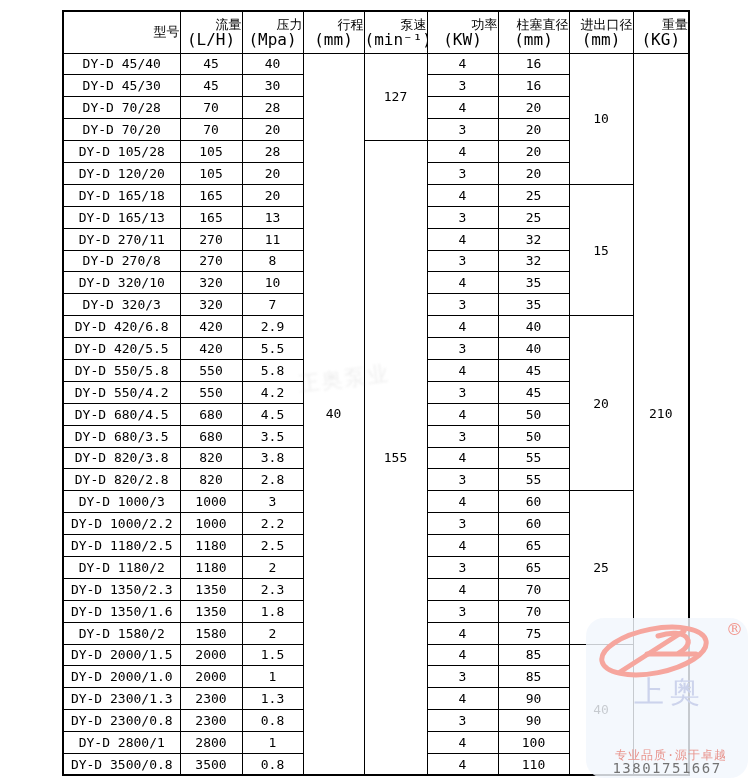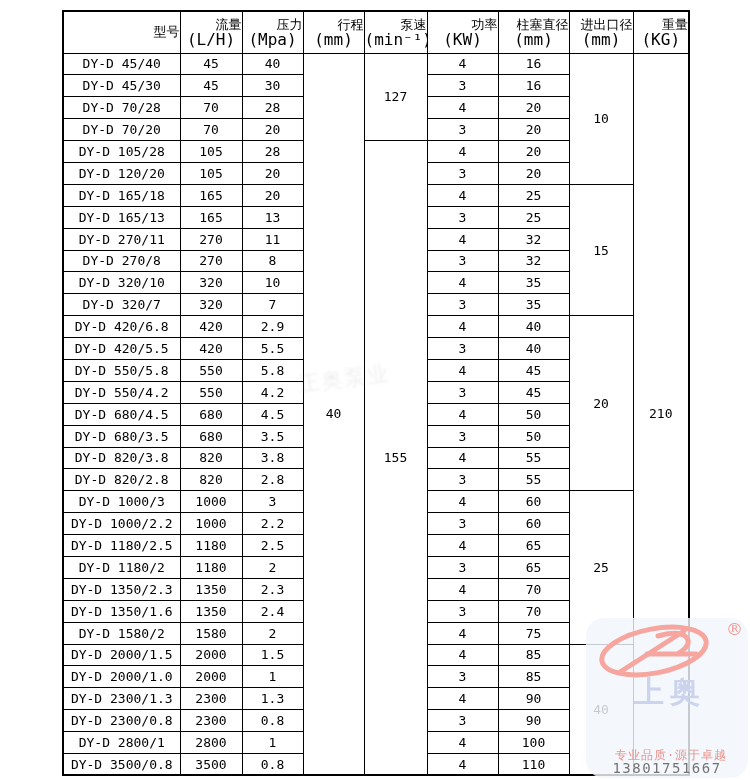--- a/index.html
+++ b/index.html
@@ -59,21 +59,21 @@
     text-align:center;
   }
   .brand .logo-svg { position:absolute; left:10px; top:6px; }
   .brand .reg {
     position:absolute; right:5px; top:3px;
     color:#f2958c; font-size:17px; line-height:17px;
     font-family:"DejaVu Serif",serif;
   }
   .brand .b-top {
     position:absolute; top:58px; left:0; width:100%;
-    color:#ccd3ec; font-size:30px; font-weight:bold;
+    color:#ccd3ec; font-size:30px; font-weight:normal;
     letter-spacing:6px; line-height:32px;
     text-indent:6px;
   }
   .brand .b-main {
     position:absolute; top:92px; left:0; width:100%;
     color:#f4978e; font-size:33px; font-weight:bold;
     letter-spacing:1px; line-height:36px;
   }
   .brand .b-slogan {
     position:absolute; top:132px; left:4px; width:100%;
@@ -218,21 +218,21 @@
           <td>32</td>
         </tr>
         <tr>
           <td class="c-model">DY-D 320/10</td>
           <td>320</td>
           <td>10</td>
           <td>4</td>
           <td>35</td>
         </tr>
         <tr>
-          <td class="c-model">DY-D 320/7</td>
+          <td class="c-model">DY-D 320/3</td>
           <td>320</td>
           <td>7</td>
           <td>3</td>
           <td>35</td>
         </tr>
         <tr>
           <td class="c-model">DY-D 420/6.8</td>
           <td>420</td>
           <td>2.9</td>
           <td>4</td>
@@ -320,21 +320,21 @@
         <tr>
           <td class="c-model">DY-D 1350/2.3</td>
           <td>1350</td>
           <td>2.3</td>
           <td>4</td>
           <td>70</td>
         </tr>
         <tr>
           <td class="c-model">DY-D 1350/1.6</td>
           <td>1350</td>
-          <td>2.4</td>
+          <td>1.8</td>
           <td>3</td>
           <td>70</td>
         </tr>
         <tr>
           <td class="c-model">DY-D 1580/2</td>
           <td>1580</td>
           <td>2</td>
           <td>4</td>
           <td>75</td>
         </tr>

